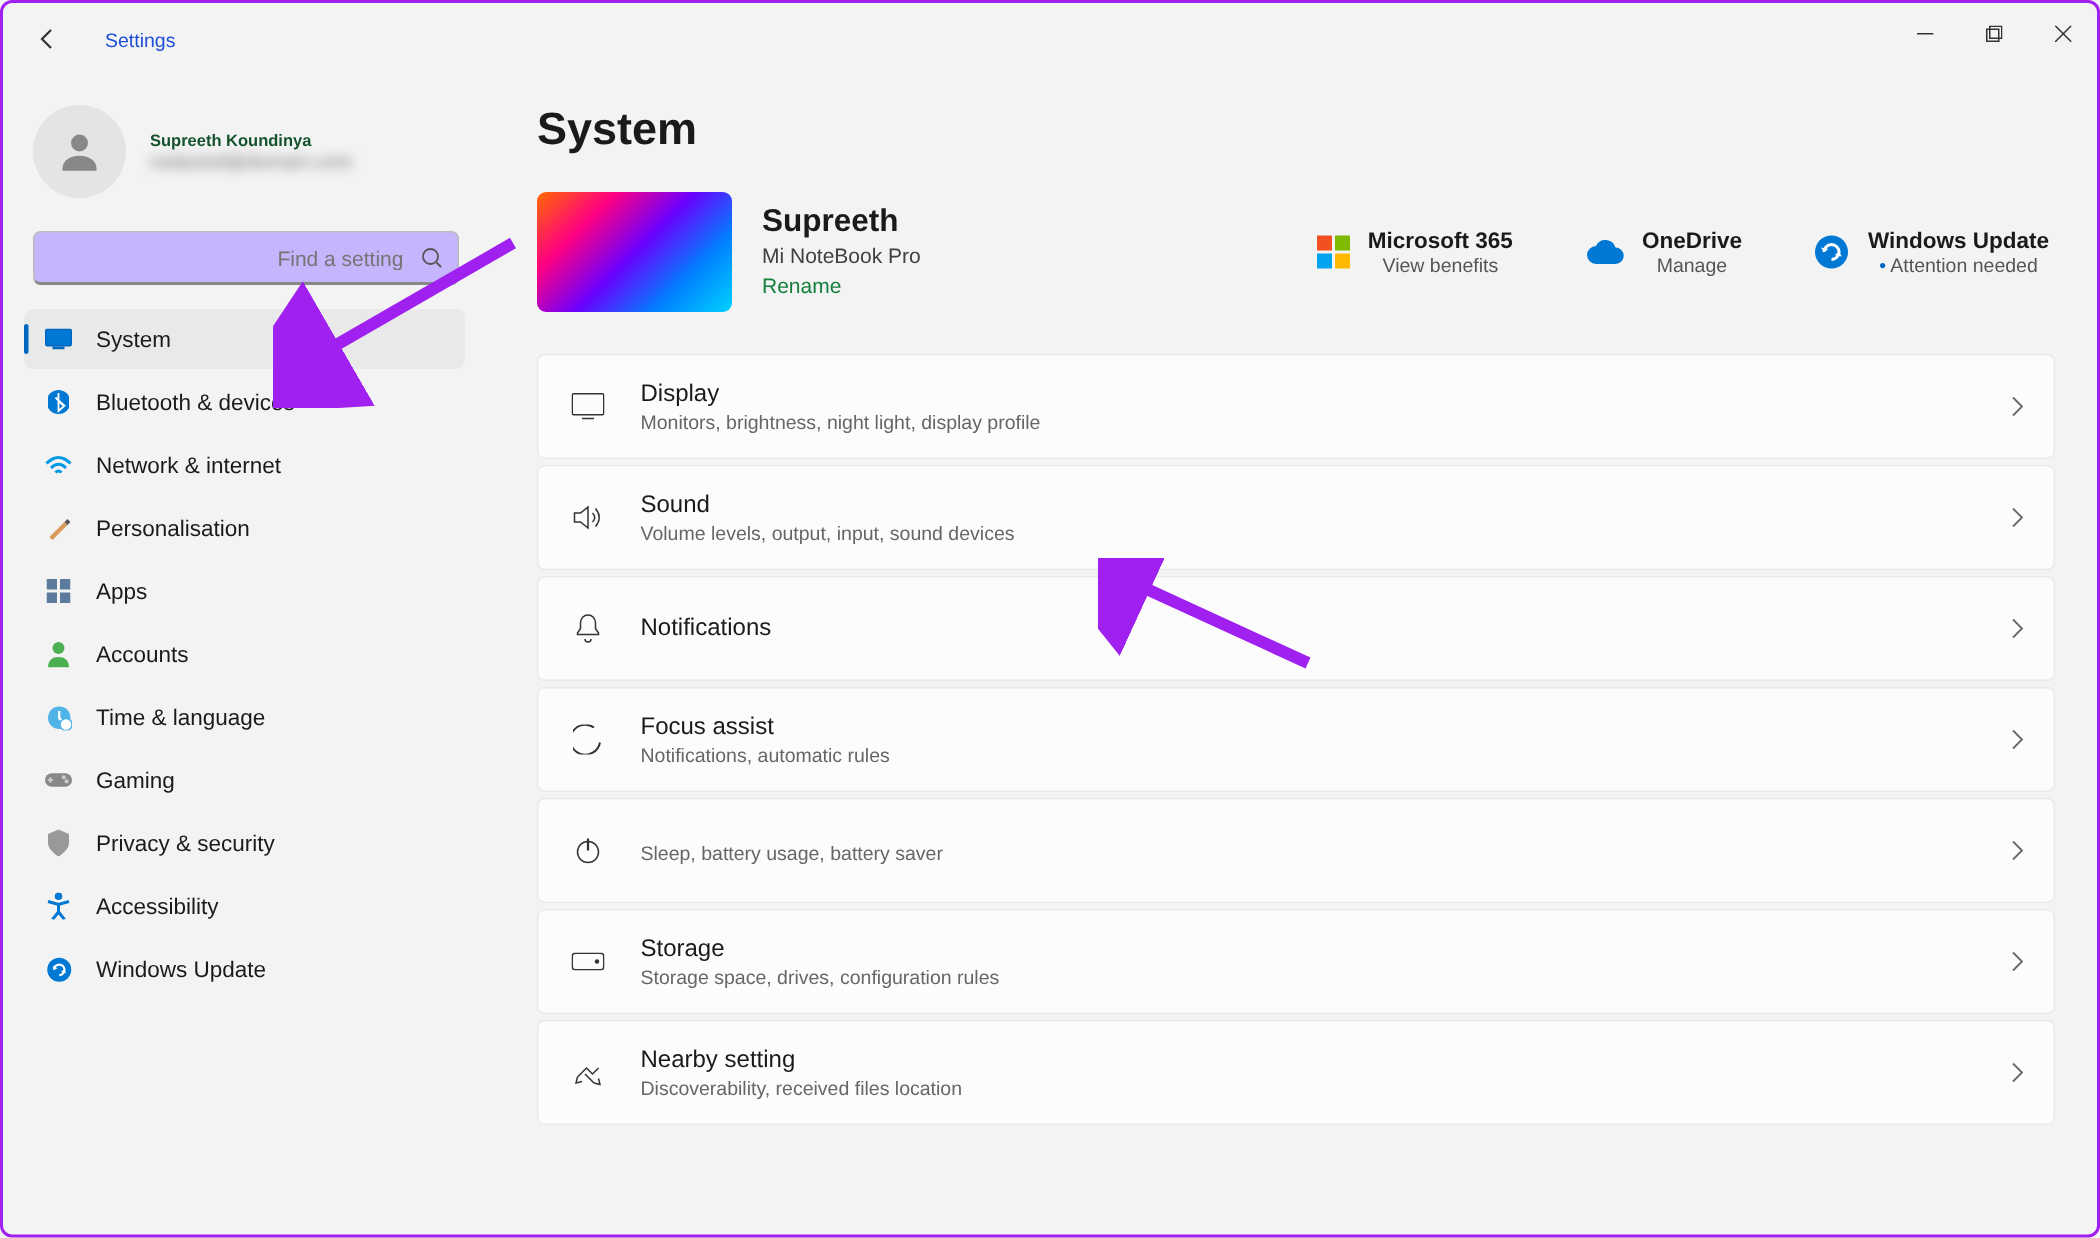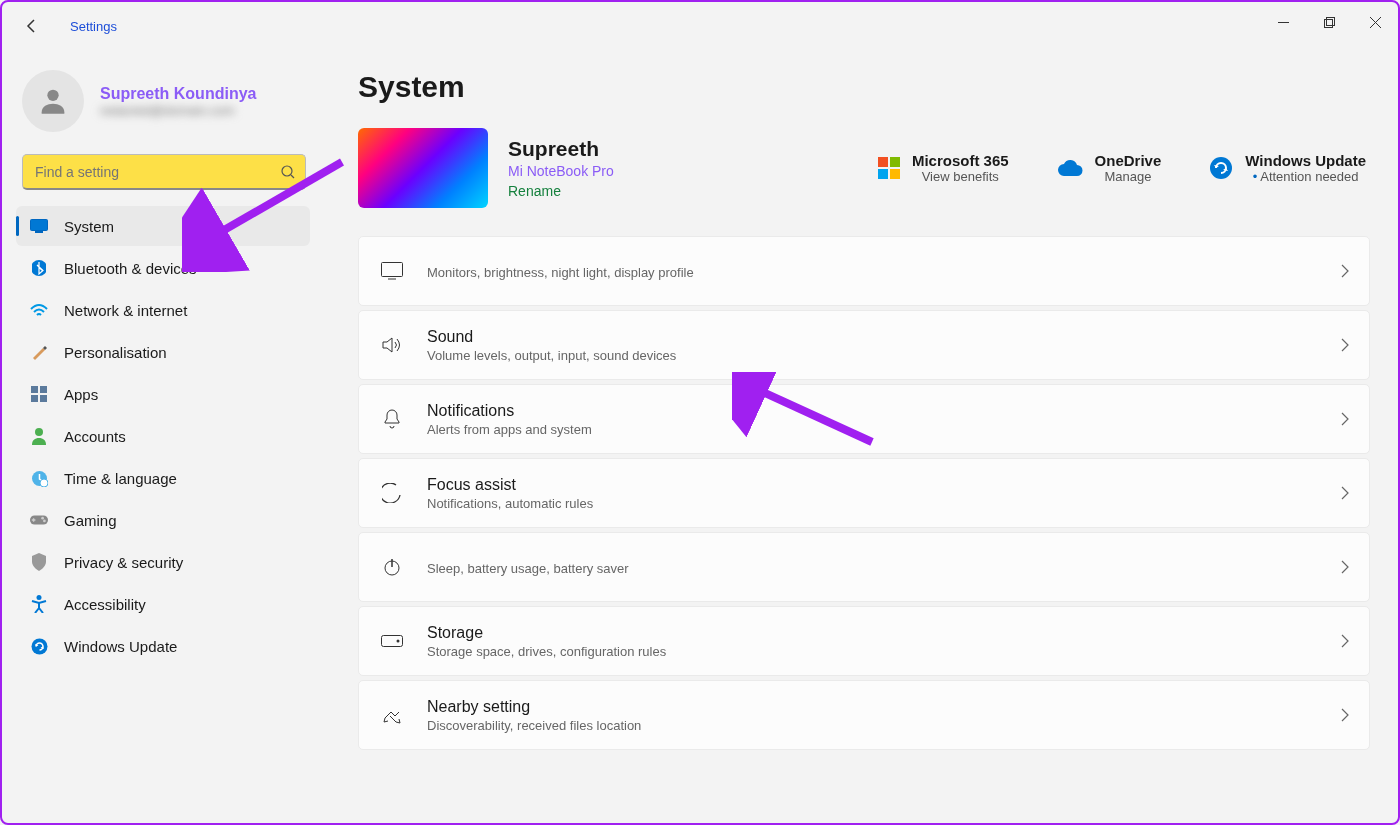--- a/index.html
+++ b/index.html
@@ -6,39 +6,39 @@
 body{background:#f3f3f3;width:1400px;height:825px;overflow:hidden;border:2px solid #a020f0;border-radius:8px;position:relative;}
 .titlebar{height:48px;display:flex;align-items:center;padding:0 12px;}
 .back-btn{width:36px;height:36px;display:flex;align-items:center;justify-content:center;cursor:pointer;border-radius:4px;}
 .app-title{margin-left:20px;font-size:13px;color:#1d4ed8;}
 .win-controls{position:absolute;top:0;right:0;display:flex;height:40px;}
 .win-btn{width:46px;height:40px;display:flex;align-items:center;justify-content:center;cursor:pointer;}
 .layout{display:flex;height:calc(100% - 48px);}
 .sidebar{width:320px;padding:12px 12px 12px 8px;display:flex;flex-direction:column;gap:6px;}
 .user-row{display:flex;align-items:center;gap:16px;padding:8px 12px;cursor:pointer;}
 .avatar{width:62px;height:62px;border-radius:50%;background:#e4e4e4;display:flex;align-items:center;justify-content:center;}
-.user-name{font-size:16px;font-weight:600;color:#8b5cf6;}
+.user-name{font-size:11px;font-weight:600;color:#14532d;}
 .user-email{font-size:13px;color:#777;filter:blur(4px);}
 .search-wrap{position:relative;margin:8px 4px 10px 12px;}
-.search-input{width:100%;height:36px;border:1px solid #bbb;border-bottom:2px solid #888;border-radius:5px;padding:0 36px 0 12px;font-size:14px;background:#fde047;outline:none;}
+.search-input{width:100%;height:36px;border:1px solid #bbb;border-bottom:2px solid #888;border-radius:5px;padding:0 36px 0 12px;font-size:14px;background:#c4b5fd;outline:none;text-align:right;}
 .search-icon{position:absolute;right:10px;top:50%;transform:translateY(-50%);}
 .nav-list{display:flex;flex-direction:column;gap:2px;padding-left:6px;}
 .nav-item{display:flex;align-items:center;gap:16px;height:40px;padding:0 14px;border-radius:6px;cursor:pointer;font-size:15px;color:#1a1a1a;position:relative;}
 .nav-item.selected{background:#e9e9e9;}
 .nav-item.selected::before{content:'';position:absolute;left:0;top:10px;bottom:10px;width:3px;background:#0067c0;border-radius:2px;}
 .nav-icon{width:18px;height:18px;display:flex;align-items:center;justify-content:center;}
 .main{flex:1;padding:20px 28px 20px 36px;overflow-y:auto;}
 .main::-webkit-scrollbar{width:4px;}
 .main::-webkit-scrollbar-thumb{background:#999;border-radius:2px;}
 .page-title{font-size:30px;font-weight:600;color:#1a1a1a;margin-bottom:24px;}
 .hero{display:flex;align-items:center;gap:20px;margin-bottom:28px;flex-wrap:nowrap;}
 .device-img{width:130px;height:80px;border-radius:6px;background:linear-gradient(135deg,#ff6b00 0%,#ff0080 25%,#6b00ff 50%,#0080ff 75%,#00d4ff 100%);flex-shrink:0;}
 .device-info{flex:0 0 auto;margin-right:auto;}
 .device-name{font-size:21px;font-weight:700;color:#1a1a1a;}
-.device-model{font-size:14px;color:#8b5cf6;margin-top:2px;}
+.device-model{font-size:14px;color:#404040;margin-top:2px;}
 .rename-link{font-size:14px;color:#15803d;cursor:pointer;margin-top:4px;display:inline-block;}
 .hero-card{display:flex;align-items:center;gap:12px;cursor:pointer;padding:4px;}
 .hero-card .hc-title{font-size:15px;font-weight:600;color:#1a1a1a;}
 .hero-card .hc-sub{font-size:13px;color:#555;}
 .hero-card .hc-sub.dot::before{content:'• ';color:#0067c0;}
 .ms-logo{display:grid;grid-template-columns:10px 10px;grid-template-rows:10px 10px;gap:2px;}
 .ms-logo span:nth-child(1){background:#f25022;}
 .ms-logo span:nth-child(2){background:#7fba00;}
 .ms-logo span:nth-child(3){background:#00a4ef;}
 .ms-logo span:nth-child(4){background:#ffb900;}
@@ -258,20 +258,21 @@
 
     <div class="settings-list" id="settings-list">
         <div class="settings-card">
           <div class="card-icon">
             <svg width="22" height="18" viewBox="0 0 22 18">
               <rect x="0.5" y="0.5" width="21" height="14" rx="1" stroke="#333" fill="none"></rect>
               <line x1="7" y1="17" x2="15" y2="17" stroke="#333"></line>
             </svg>
           </div>
           <div class="card-text">
+            <div class="card-title">Display</div>
             <div class="card-desc">Monitors, brightness, night light, display profile</div>
           </div>
           <svg class="chevron" width="8" height="14" viewBox="0 0 8 14">
             <path d="M1 1l6 6-6 6" stroke="#666" fill="none" stroke-width="1.2"></path>
           </svg>
         </div>
         <div class="settings-card">
           <div class="card-icon">
             <svg width="22" height="18" viewBox="0 0 22 18">
               <path d="M2 6v6h4l5 4V2L6 6z" fill="none" stroke="#333"></path>
@@ -287,21 +288,20 @@
           </svg>
         </div>
         <div class="settings-card">
           <div class="card-icon">
             <svg width="18" height="20" viewBox="0 0 18 20">
               <path d="M9 1a5 5 0 0 1 5 5v4l2 3v1H2v-1l2-3V6a5 5 0 0 1 5-5zM7 17a2 2 0 0 0 4 0" stroke="#333" fill="none"></path>
             </svg>
           </div>
           <div class="card-text">
             <div class="card-title">Notifications</div>
-            <div class="card-desc">Alerts from apps and system</div>
           </div>
           <svg class="chevron" width="8" height="14" viewBox="0 0 8 14">
             <path d="M1 1l6 6-6 6" stroke="#666" fill="none" stroke-width="1.2"></path>
           </svg>
         </div>
         <div class="settings-card">
           <div class="card-icon">
             <svg width="20" height="20" viewBox="0 0 20 20">
               <path d="M14 2 A10 10 0 1 0 18 12" stroke="#333" fill="none" stroke-width="1.3"></path>
             </svg>

